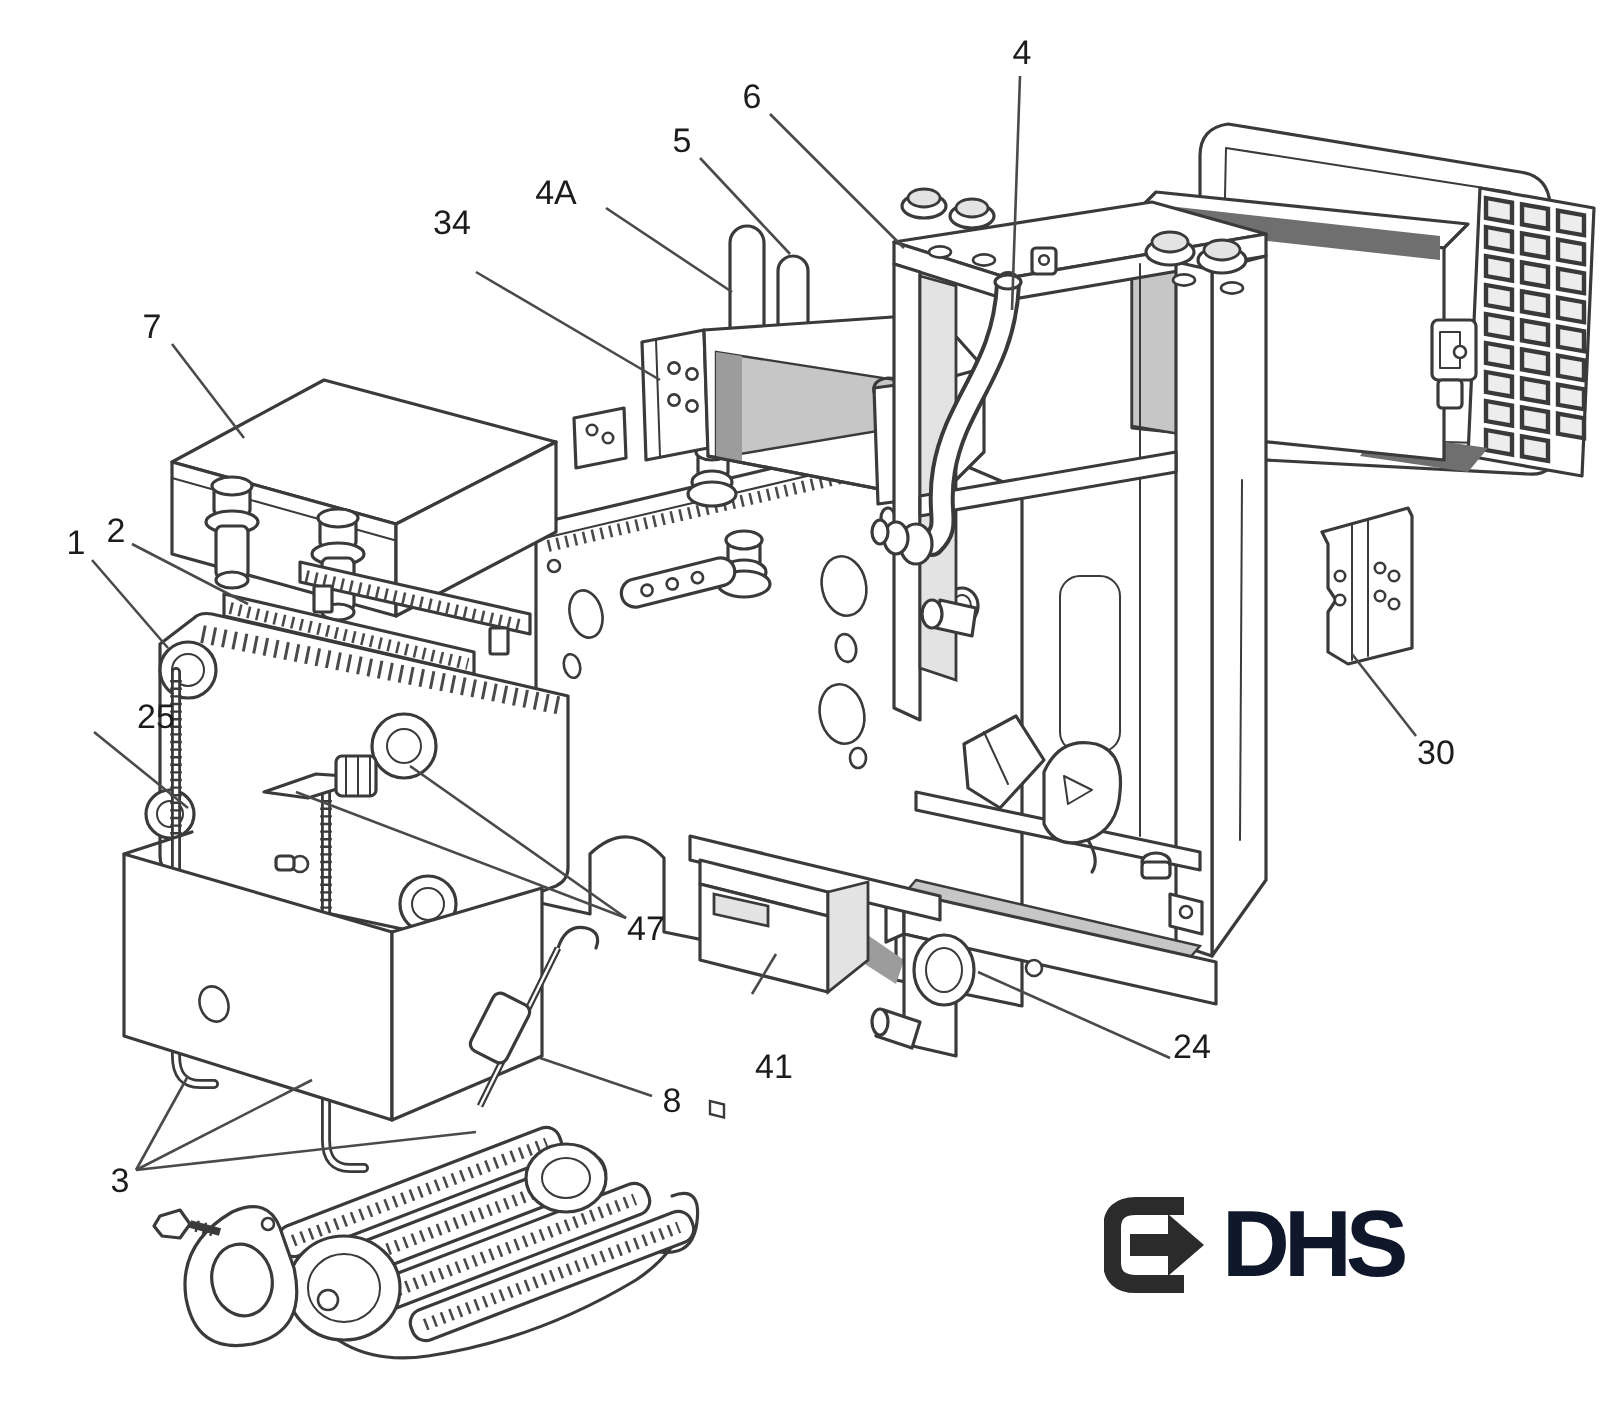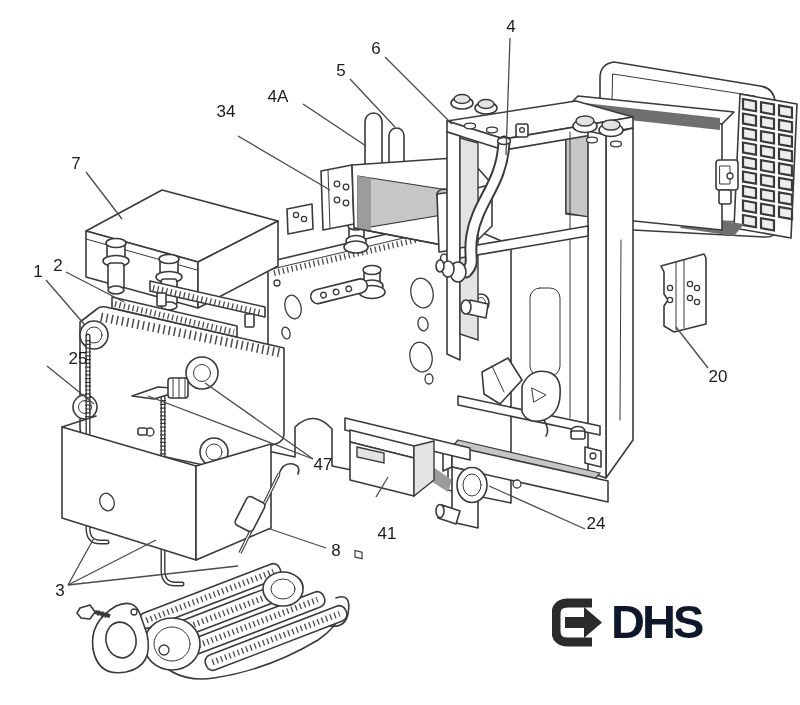--- a/index.html
+++ b/index.html
@@ -388,21 +388,21 @@
       <div class="callout" style="left: 60px; top: 591px;">3</div>
       <div class="callout" style="left: 511px; top: 27px;">4</div>
       <div class="callout" style="left: 278px; top: 97px;">4A</div>
       <div class="callout" style="left: 341px; top: 71px;">5</div>
       <div class="callout" style="left: 376px; top: 49px;">6</div>
       <div class="callout" style="left: 76px; top: 164px;">7</div>
       <div class="callout" style="left: 336px; top: 551px;">8</div>
       <div class="callout" style="left: 596px; top: 524px;">24</div>
       <div class="callout" style="left: 35px; top: 359px; margin-left: 43px;">25</div>
       <div class="callout" style="left: 323px; top: 465px;">47</div>
-      <div class="callout" style="left: 718px; top: 377px;">20</div>
+      <div class="callout" style="left: 718px; top: 377px;">30</div>
       <div class="callout" style="left: 226px; top: 112px;">34</div>
       <div class="callout" style="left: 370px; top: 534px; margin-left: 17px;">41</div>
     </div>
 
 <div id="logo">
   <svg width="52" height="56" viewBox="0 0 52 56">
     <path d="M40,9 L16,9 Q4,9 4,20 L4,37 Q4,48 16,48 L40,48" fill="none" stroke="#2b2b2b" stroke-width="9"></path>
     <polygon points="13,23 32,23 32,13 50,28.5 32,44 32,34 13,34" fill="#2b2b2b"></polygon>
   </svg>
   <span id="logo-text">DHS</span>

